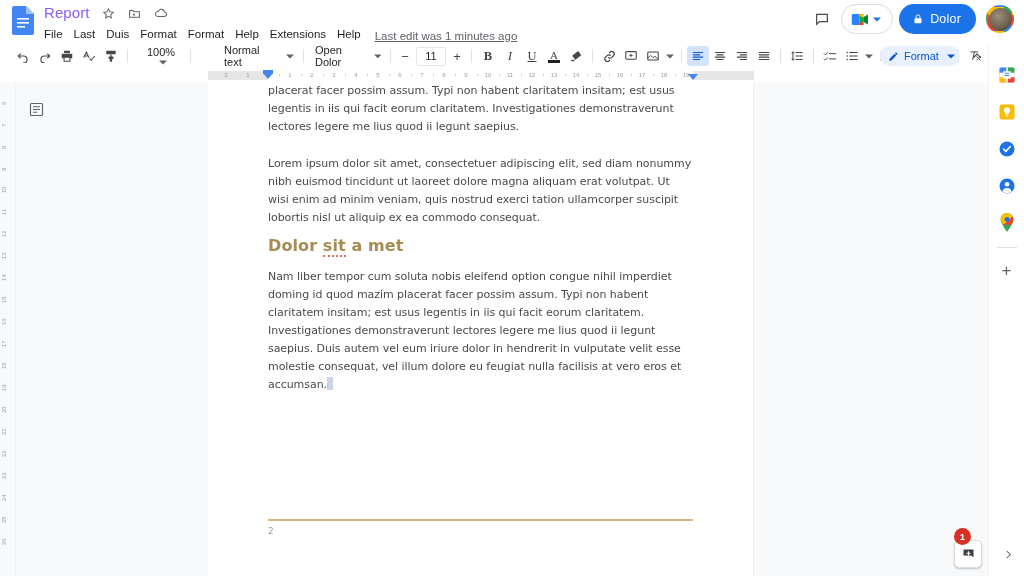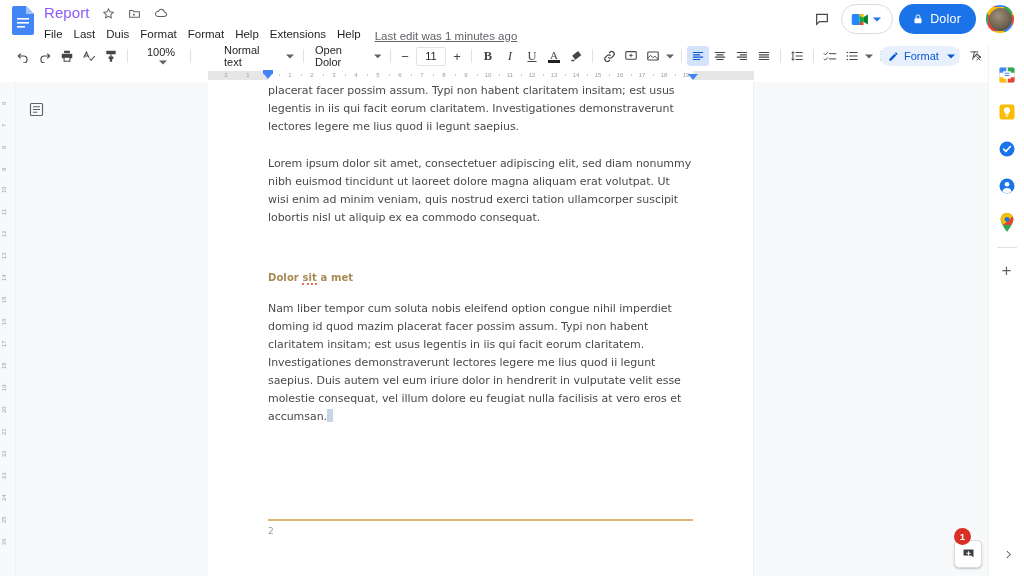--- a/index.html
+++ b/index.html
@@ -185,22 +185,22 @@
     box-shadow: 0 0 0 1px rgba(0,0,0,.04);
   }
   .doc-body {
     position: absolute; left: 60px; top: 0px; width: 425px;
     font-family: "DejaVu Sans", sans-serif;
     font-size: 11px; line-height: 18px; color: #4a4a4a;
   }
   .para { margin: 0 0 0 0; letter-spacing: -0.05px; }
   .para + .para { margin-top: 19px; }
   .heading {
-    font-size: 10px; font-weight: 700; letter-spacing: .1px;
-    margin: 42px 0 13px 0;
+    font-size: 16px; font-weight: 700; letter-spacing: .1px;
+    margin: 10px 0 13px 0;
   }
   .misspell {
     border-bottom: 2px dotted #e8705a; padding-bottom: 0px;
   }
   .caret-sel {
     display: inline-block; width: 6px; height: 13px;
     background: #c8d5e8; vertical-align: -2px;
   }
   .footer-rule {
     position: absolute; left: 60px; top: 437px; width: 425px; height: 2px;

